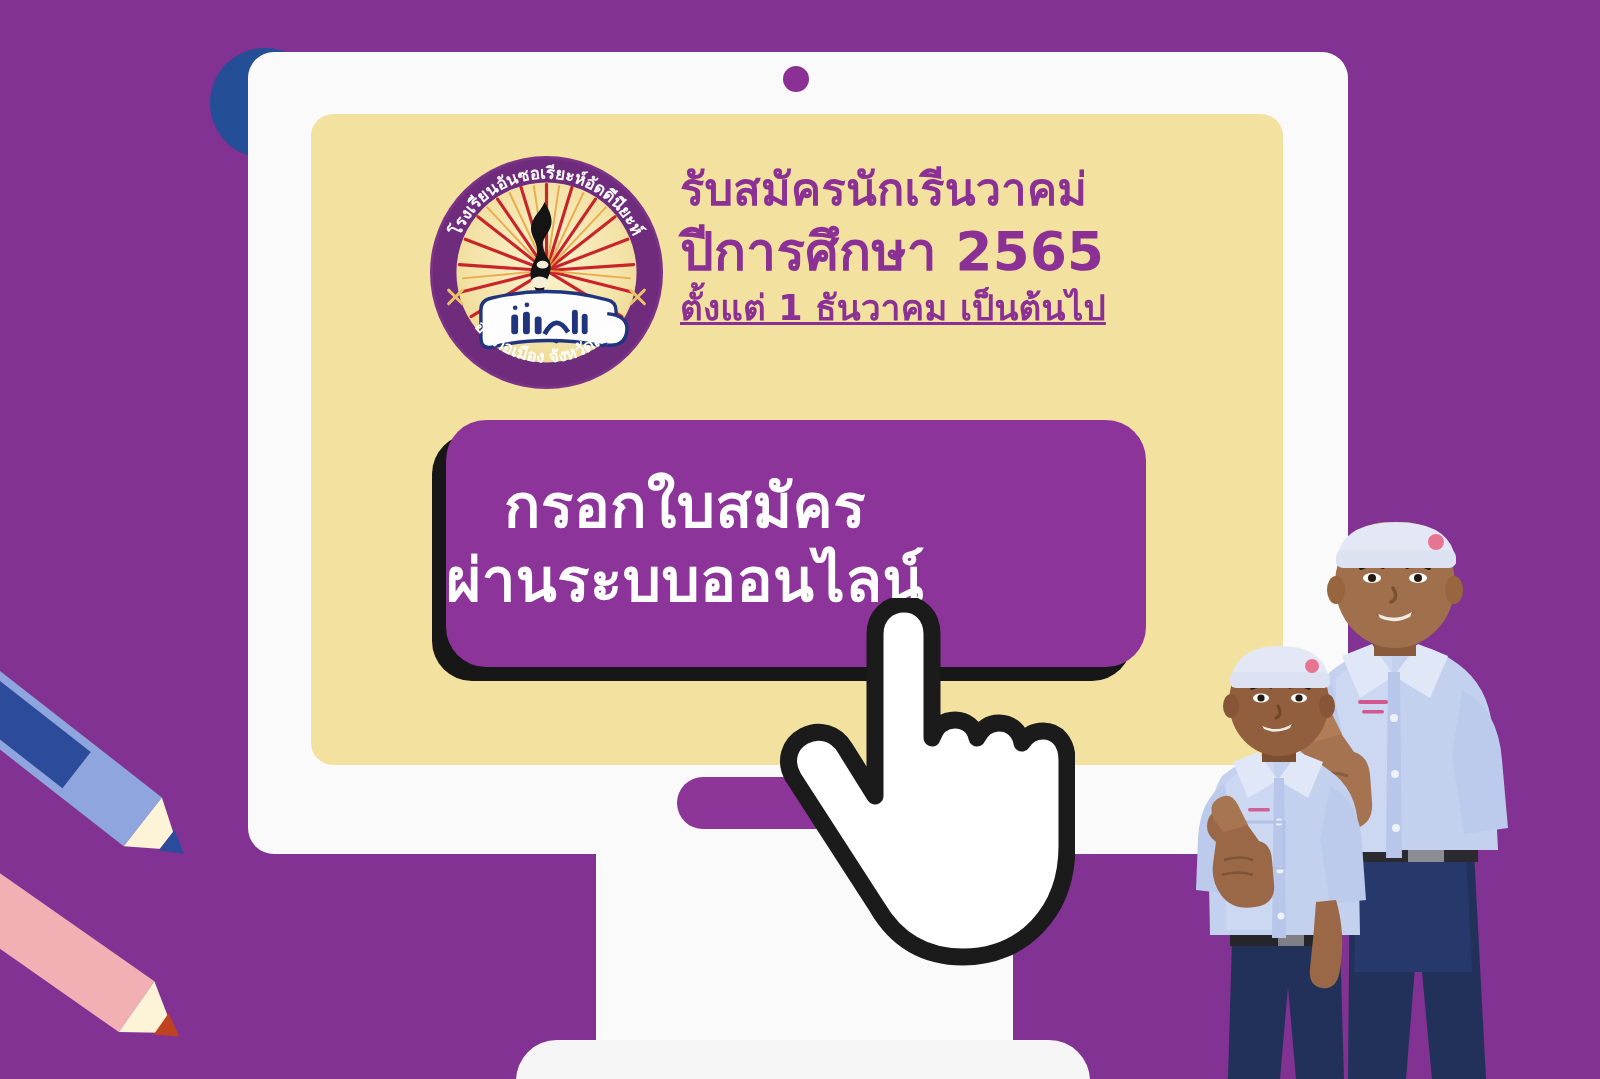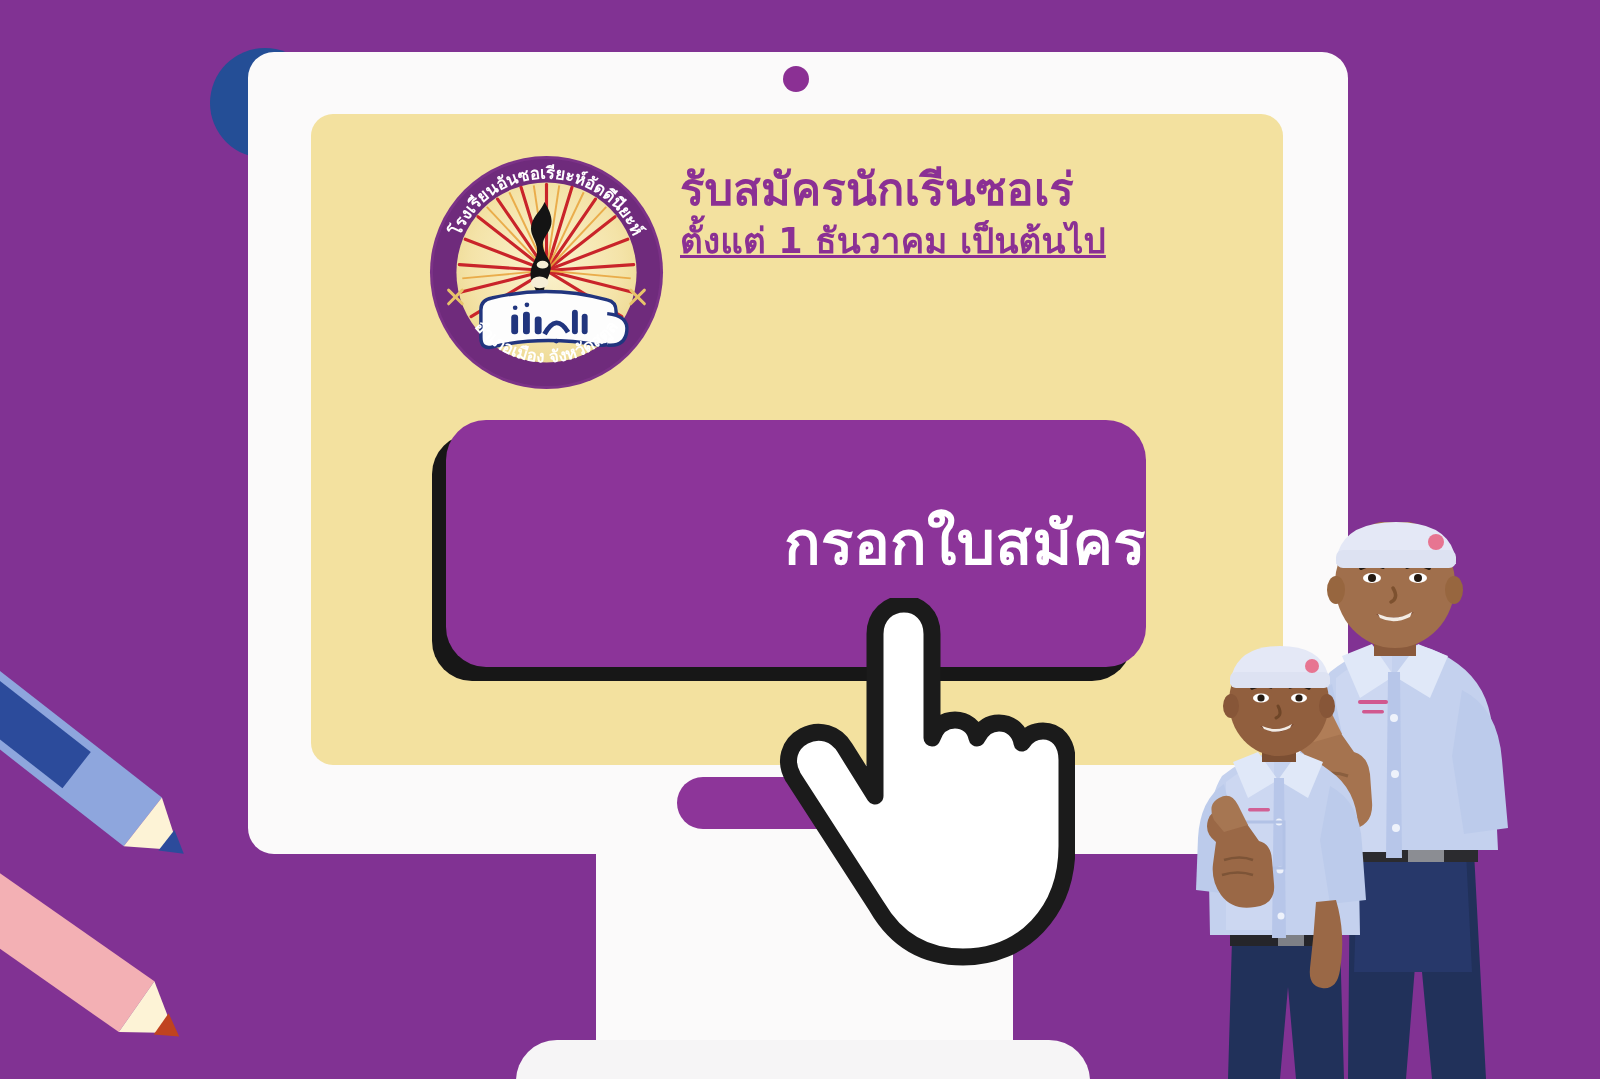--- a/index.html
+++ b/index.html
@@ -48,21 +48,21 @@
   .h3{font-size:35px;font-weight:bold;line-height:1.3;letter-spacing:.2px;text-decoration:underline;}
 
   
   .cta-shadow{
     position:absolute;left:432px;top:434px;width:700px;height:247px;
     background:#171717;border-radius:40px;
   }
   .cta{
     position:absolute;left:446px;top:420px;width:700px;height:247px;
     background:#8c3499;border-radius:40px;
-    display:flex;align-items:center;justify-content:flex-end;
+    display:flex;align-items:center;justify-content:flex-start;
   }
   .cta-label{
     color:#ffffff;font-size:60px;font-weight:bold;line-height:1.22;
     text-align:center;letter-spacing:.5px;
   }
 
   
   .cursor{position:absolute;left:775px;top:598px;width:300px;height:385px;}
   .cursor svg{display:block;width:100%;height:100%;}
 
@@ -175,28 +175,30 @@
         <text font-family="'DejaVu Sans','Liberation Sans',sans-serif" font-size="17" font-weight="bold" fill="#ffffff">
           <textPath href="#arcTop" startOffset="50%" text-anchor="middle">โรงเรียนอันซอเรียะห์อัดดีนียะห์</textPath>
         </text>
         <text font-family="'DejaVu Sans','Liberation Sans',sans-serif" font-size="17" font-weight="bold" fill="#ffffff">
           <textPath href="#arcBot" startOffset="50%" text-anchor="middle">อำเภอเมือง จังหวัดสตูล</textPath>
         </text>
       </svg>
     </div>
 
     <div class="heads" style="left:369px;top:46px;width:600px;">
-      <div class="h1">รับสมัครนักเรีนซอเร่</div>
+      <div class="h1">รับสมัครนักเรีนวาคม่</div>
+      <div class="h2">ปีการศึกษา 2565</div>
       <div class="h3">ตั้งแต่ 1 ธันวาคม เป็นต้นไป</div>
     </div>
 
     <div class="cta-shadow" style="left:121px;top:320px;"></div>
     <div class="cta" style="left:135px;top:306px;">
       <div class="cta-label">
         <div>กรอกใบสมัคร</div>
+        <div>ผ่านระบบออนไลน์</div>
       </div>
     </div>
   </div>
 
   <div class="taskbar"></div>
   <div class="neck"></div>
   <div class="base"></div>
 
   <div class="cursor">
     <svg viewBox="0 0 300 385" aria-hidden="true">

